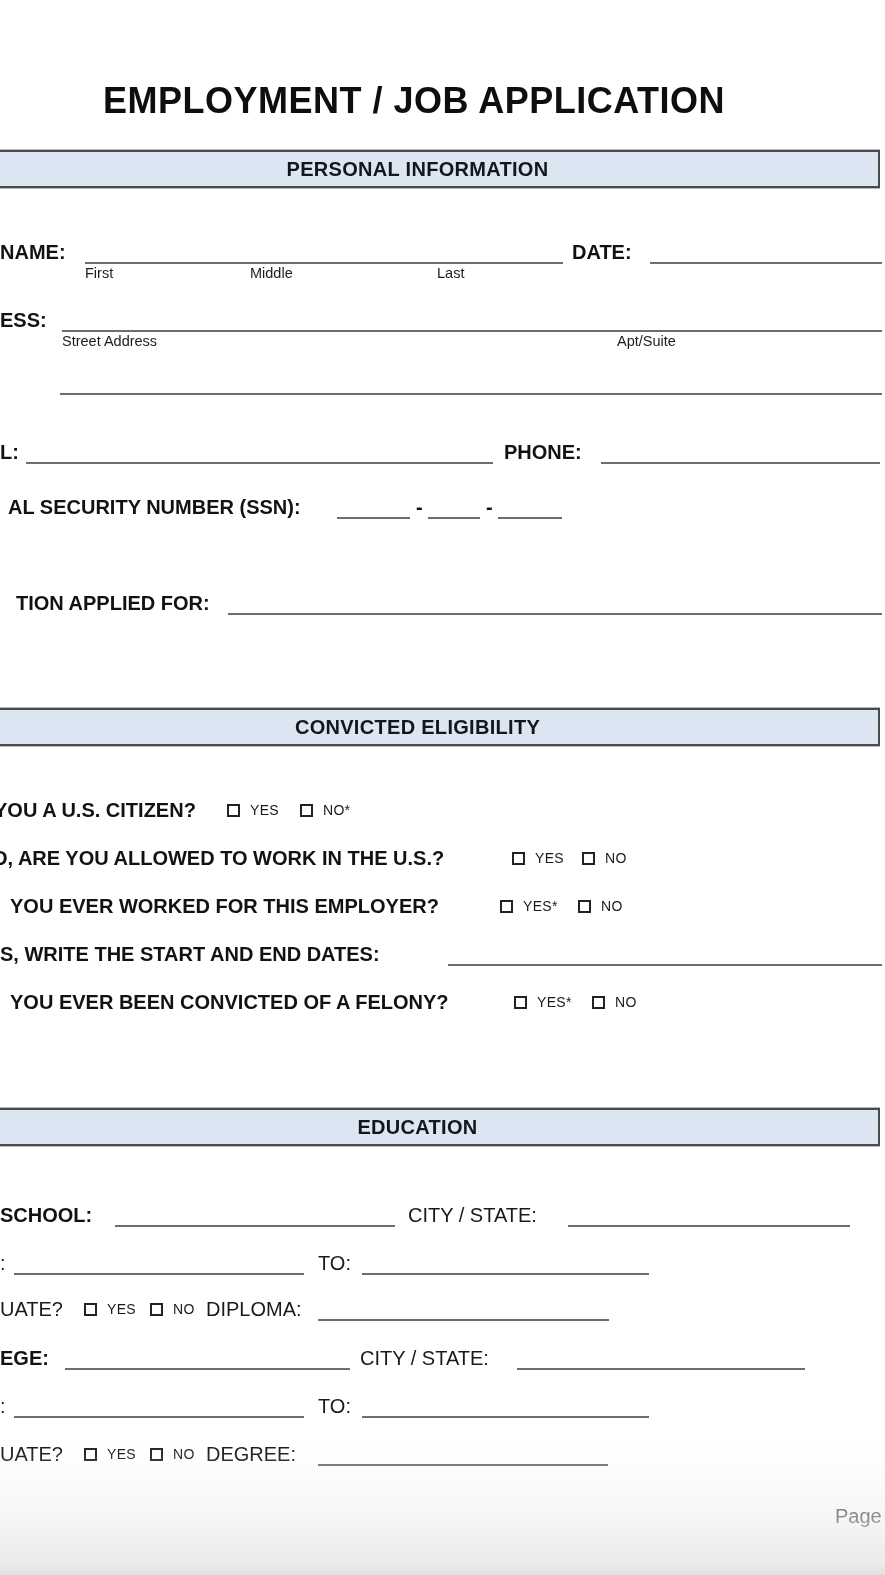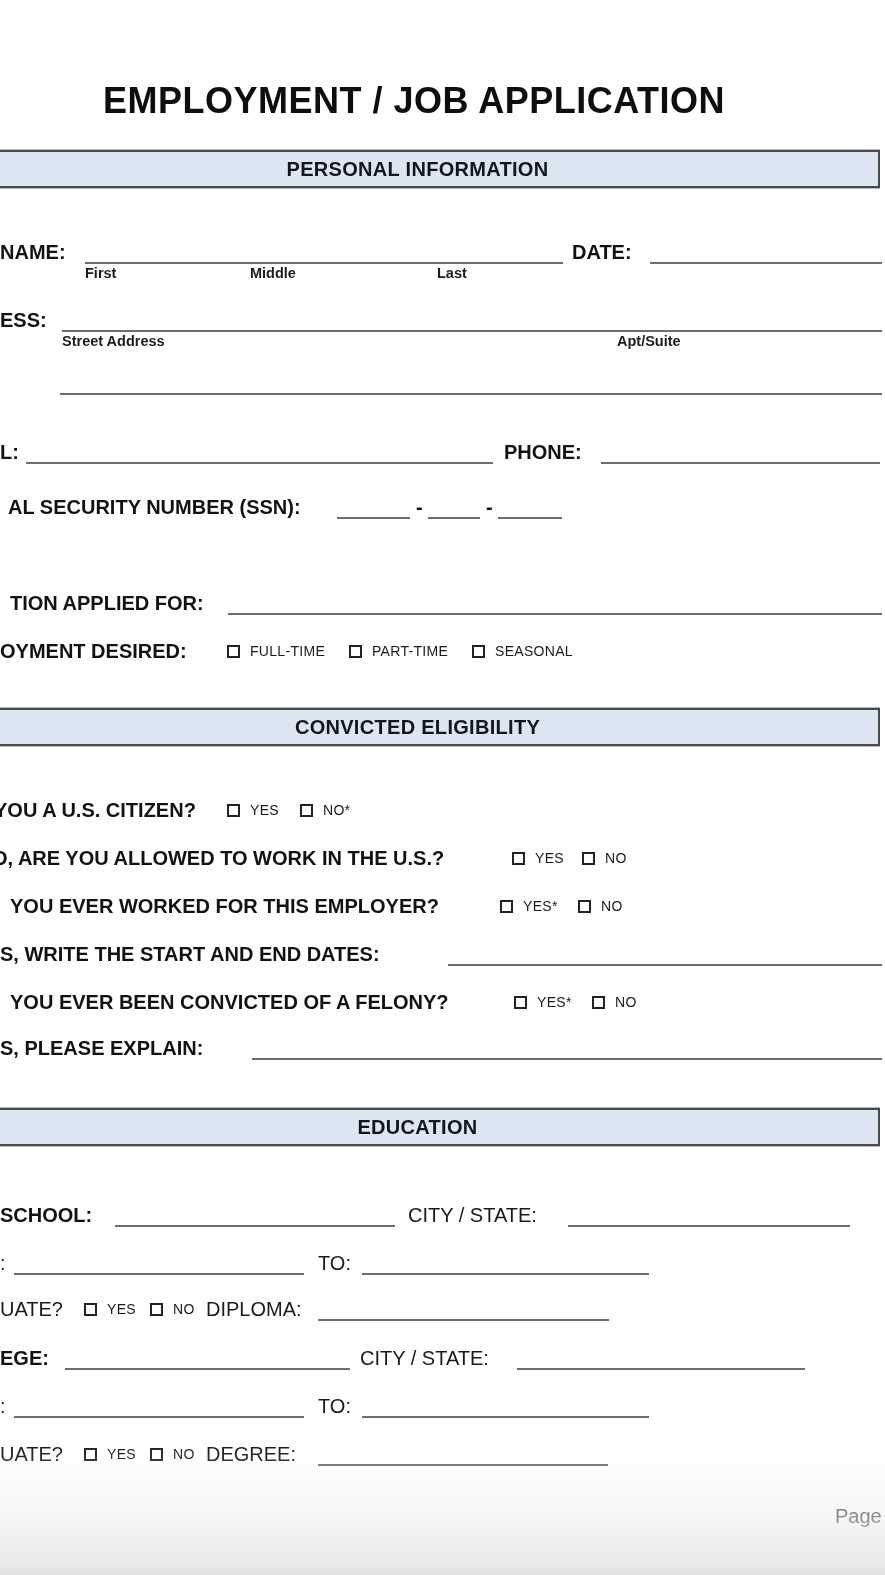--- a/index.html
+++ b/index.html
@@ -10,21 +10,21 @@
   .title{position:absolute;top:80px;left:103px;font-size:36px;font-weight:700;
     letter-spacing:.5px;color:#0e0e0e;white-space:nowrap;}
   .bar{position:absolute;left:-45px;width:921px;height:34px;background:#dce6f2;
     border:2px solid #4a4a4a;box-shadow:0 1px 0 #b9b9b9,0 -1px 0 #b9b9b9;text-align:center;}
   .bar span{display:inline-block;line-height:34px;font-size:20px;font-weight:700;color:#15151c;letter-spacing:.3px;}
   .row{position:absolute;left:0;width:885px;height:30px;}
   .subrow{position:absolute;left:0;width:885px;height:18px;}
   .lbl{position:absolute;bottom:2px;font-size:20px;font-weight:700;line-height:1;white-space:nowrap;color:#121212;}
   .rlbl{position:absolute;bottom:2px;font-size:20px;font-weight:400;line-height:1;white-space:nowrap;color:#1a1a1a;}
   .fline{position:absolute;bottom:0;height:0;border-bottom:2px solid #6e6e6e;}
-  .sub{position:absolute;top:0;font-size:14.5px;font-weight:700;color:#1c1c1c;white-space:nowrap;}
+  .sub{position:absolute;top:0;font-size:14.5px;font-weight:400;color:#1c1c1c;white-space:nowrap;}
   .cb{position:absolute;bottom:5px;width:13px;height:13px;border:2px solid #222;background:#fff;box-sizing:border-box;}
   .cap{position:absolute;bottom:5px;font-size:14px;font-weight:400;color:#1a1a1a;letter-spacing:.3px;white-space:nowrap;line-height:1;}
   .footer-page{position:absolute;top:1505px;left:835px;font-size:20px;font-weight:400;color:#3d3d3d;}
   .bottom-fade{position:absolute;left:0;bottom:0;width:885px;height:130px;pointer-events:none;
     background:linear-gradient(180deg,rgba(236,236,236,0) 0%,rgba(236,236,236,.45) 55%,#ebebeb 90%,#e2e2e2 100%);}
 </style>
 </head>
 <body>
 
 <div class="doc">
@@ -71,33 +71,24 @@
     <span class="lbl" style="left:8px">AL SECURITY NUMBER (SSN):</span>
     <span class="fline" style="left:337px;width:73px"></span>
     <span class="lbl" style="left:416px">-</span>
     <span class="fline" style="left:428px;width:52px"></span>
     <span class="lbl" style="left:486px">-</span>
     <span class="fline" style="left:498px;width:64px"></span>
   </div>
 
 
   <div class="row" style="top:585px">
-    <span class="lbl" style="left:10px">TION APPLIED FOR:</span>
+    <span class="lbl" style="left:16px">TION APPLIED FOR:</span>
     <span class="fline" style="left:228px;width:654px"></span>
   </div>
 
-  <div class="row" style="top:633px">
-    <span class="lbl" style="left:0">OYMENT DESIRED:</span>
-    <span class="cb" style="left:227px"></span>
-    <span class="cap" style="left:250px">FULL-TIME</span>
-    <span class="cb" style="left:349px"></span>
-    <span class="cap" style="left:372px">PART-TIME</span>
-    <span class="cb" style="left:472px"></span>
-    <span class="cap" style="left:495px">SEASONAL</span>
-  </div>
 
   <div class="bar" style="top:708px">
     <span>CONVICTED ELIGIBILITY</span>
   </div>
 
   <div class="row" style="top:792px">
     <span class="lbl" style="left:-6px">YOU A U.S. CITIZEN?</span>
     <span class="cb" style="left:227px"></span>
     <span class="cap" style="left:250px">YES</span>
     <span class="cb" style="left:300px"></span>
@@ -126,24 +117,20 @@
   </div>
 
   <div class="row" style="top:984px">
     <span class="lbl" style="left:10px">YOU EVER BEEN CONVICTED OF A FELONY?</span>
     <span class="cb" style="left:514px"></span>
     <span class="cap" style="left:537px">YES*</span>
     <span class="cb" style="left:592px"></span>
     <span class="cap" style="left:615px">NO</span>
   </div>
 
-  <div class="row" style="top:1030px">
-    <span class="lbl" style="left:0">S, PLEASE EXPLAIN:</span>
-    <span class="fline" style="left:252px;width:630px"></span>
-  </div>
 
   <div class="bar" style="top:1108px">
     <span>EDUCATION</span>
   </div>
 
   <div class="row" style="top:1197px">
     <span class="lbl" style="left:0">SCHOOL:</span>
     <span class="fline" style="left:115px;width:280px"></span>
     <span class="rlbl" style="left:408px">CITY / STATE:</span>
     <span class="fline" style="left:568px;width:282px"></span>

